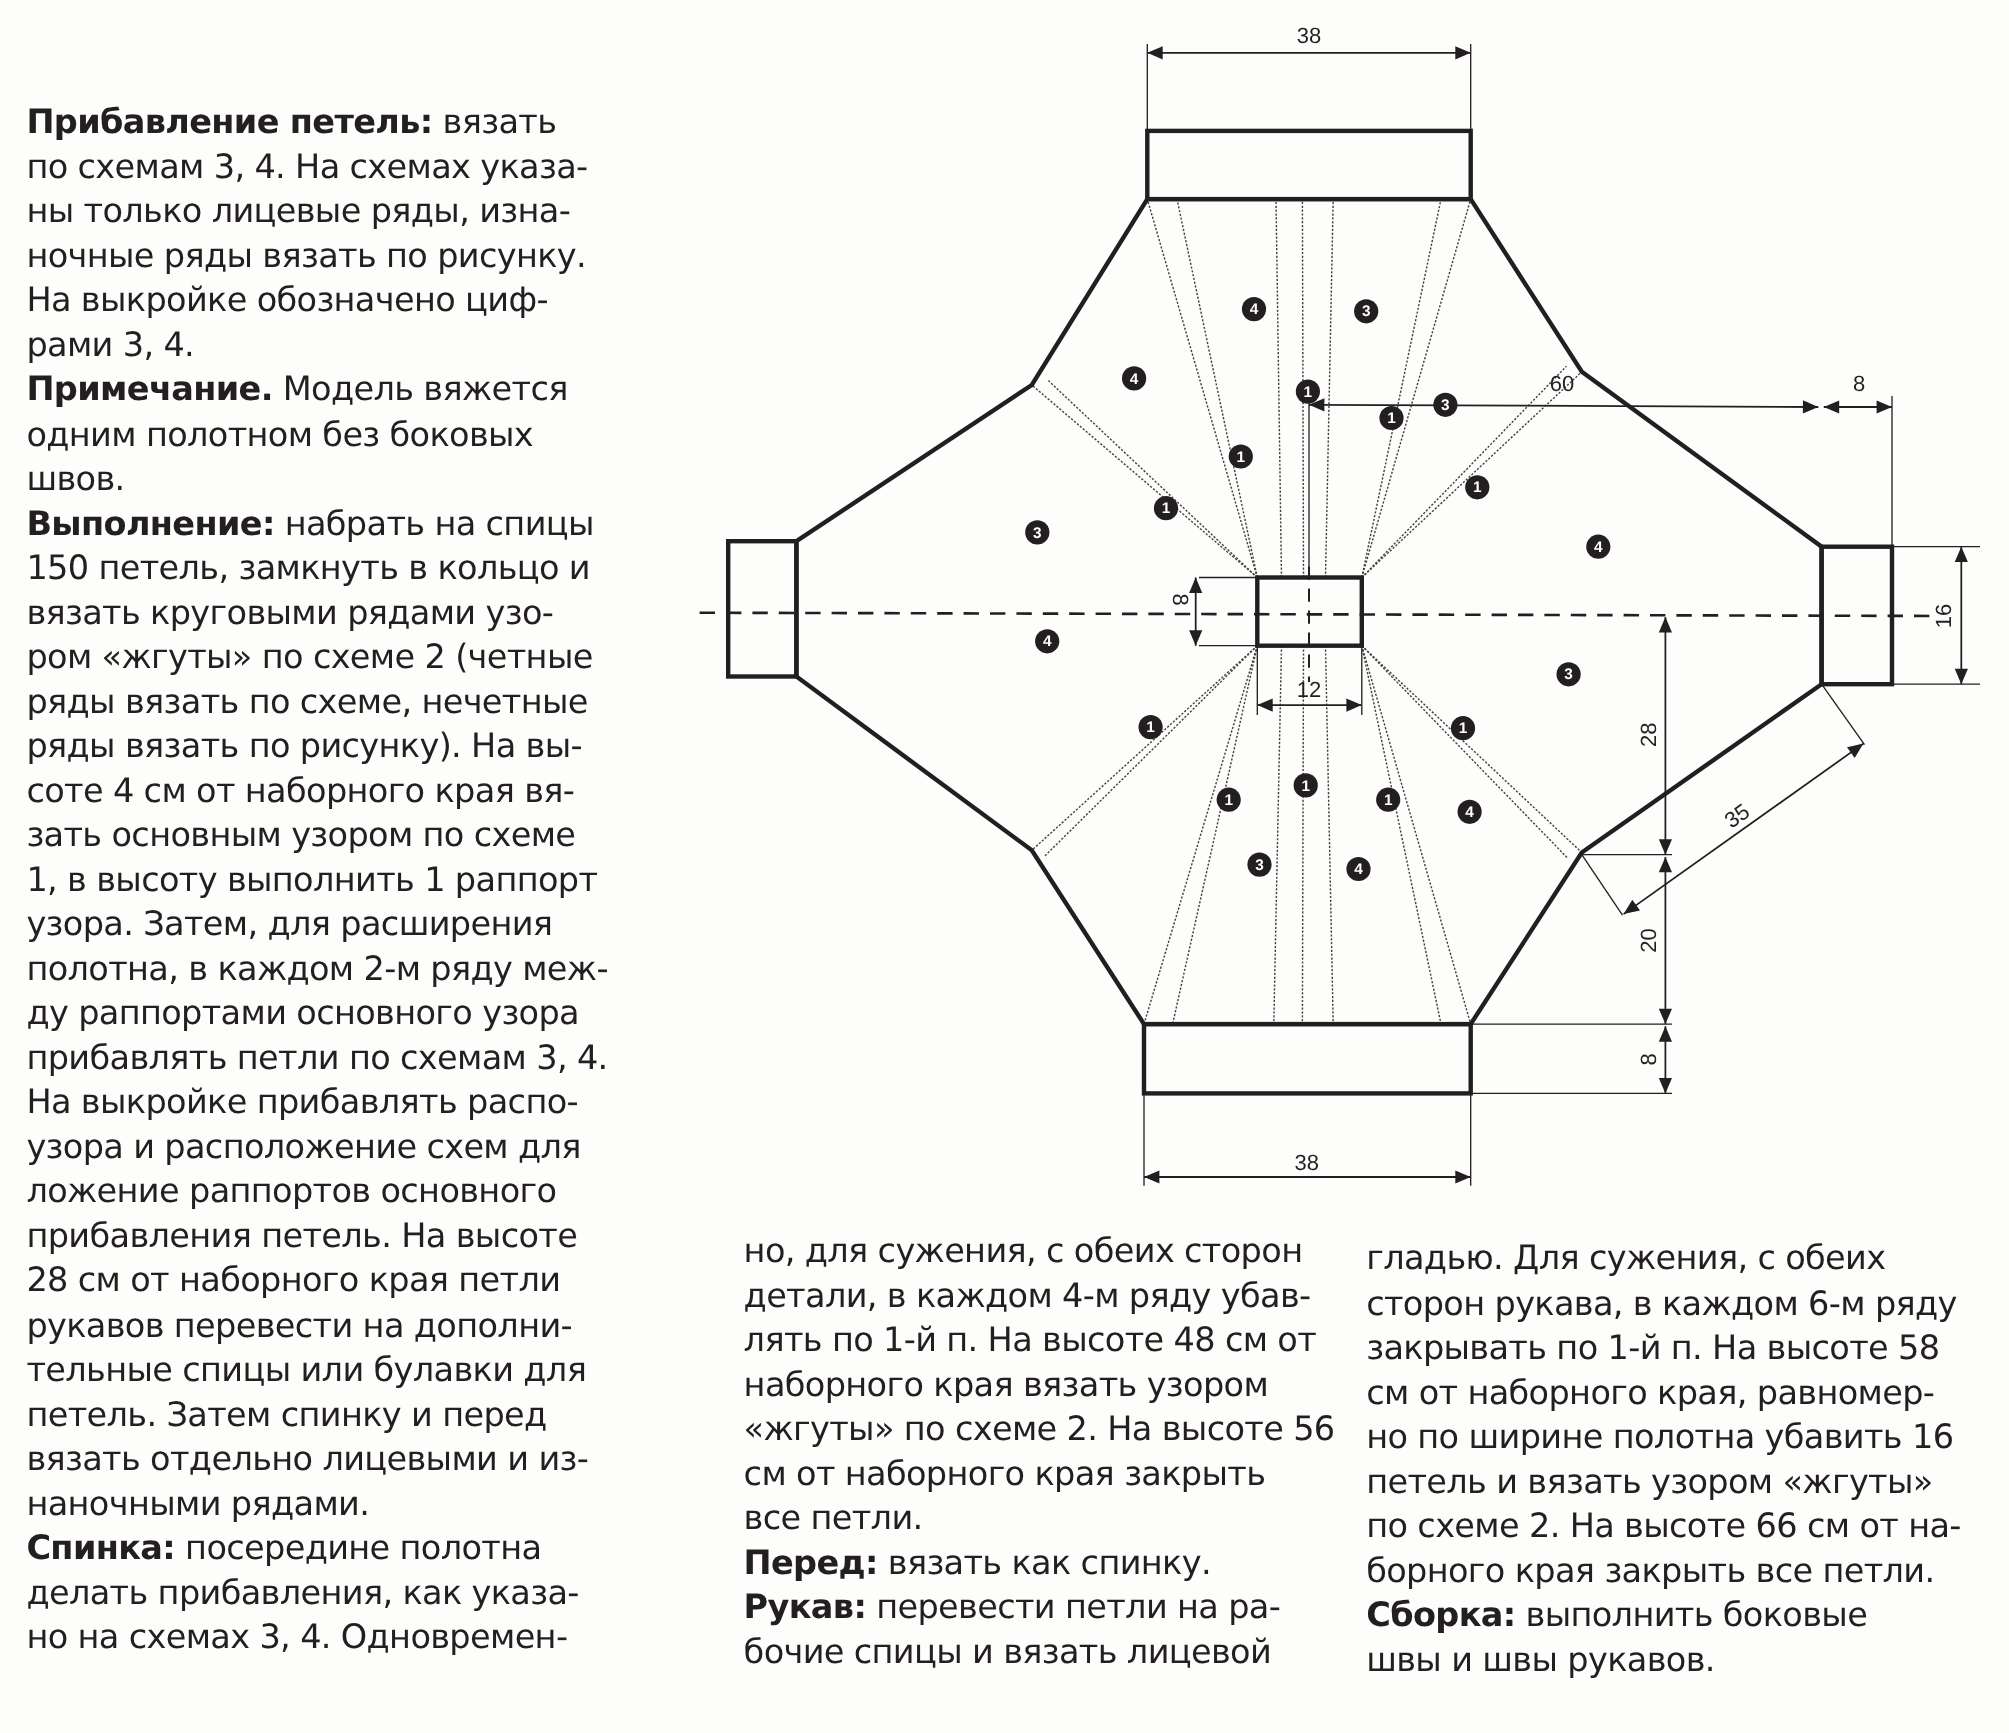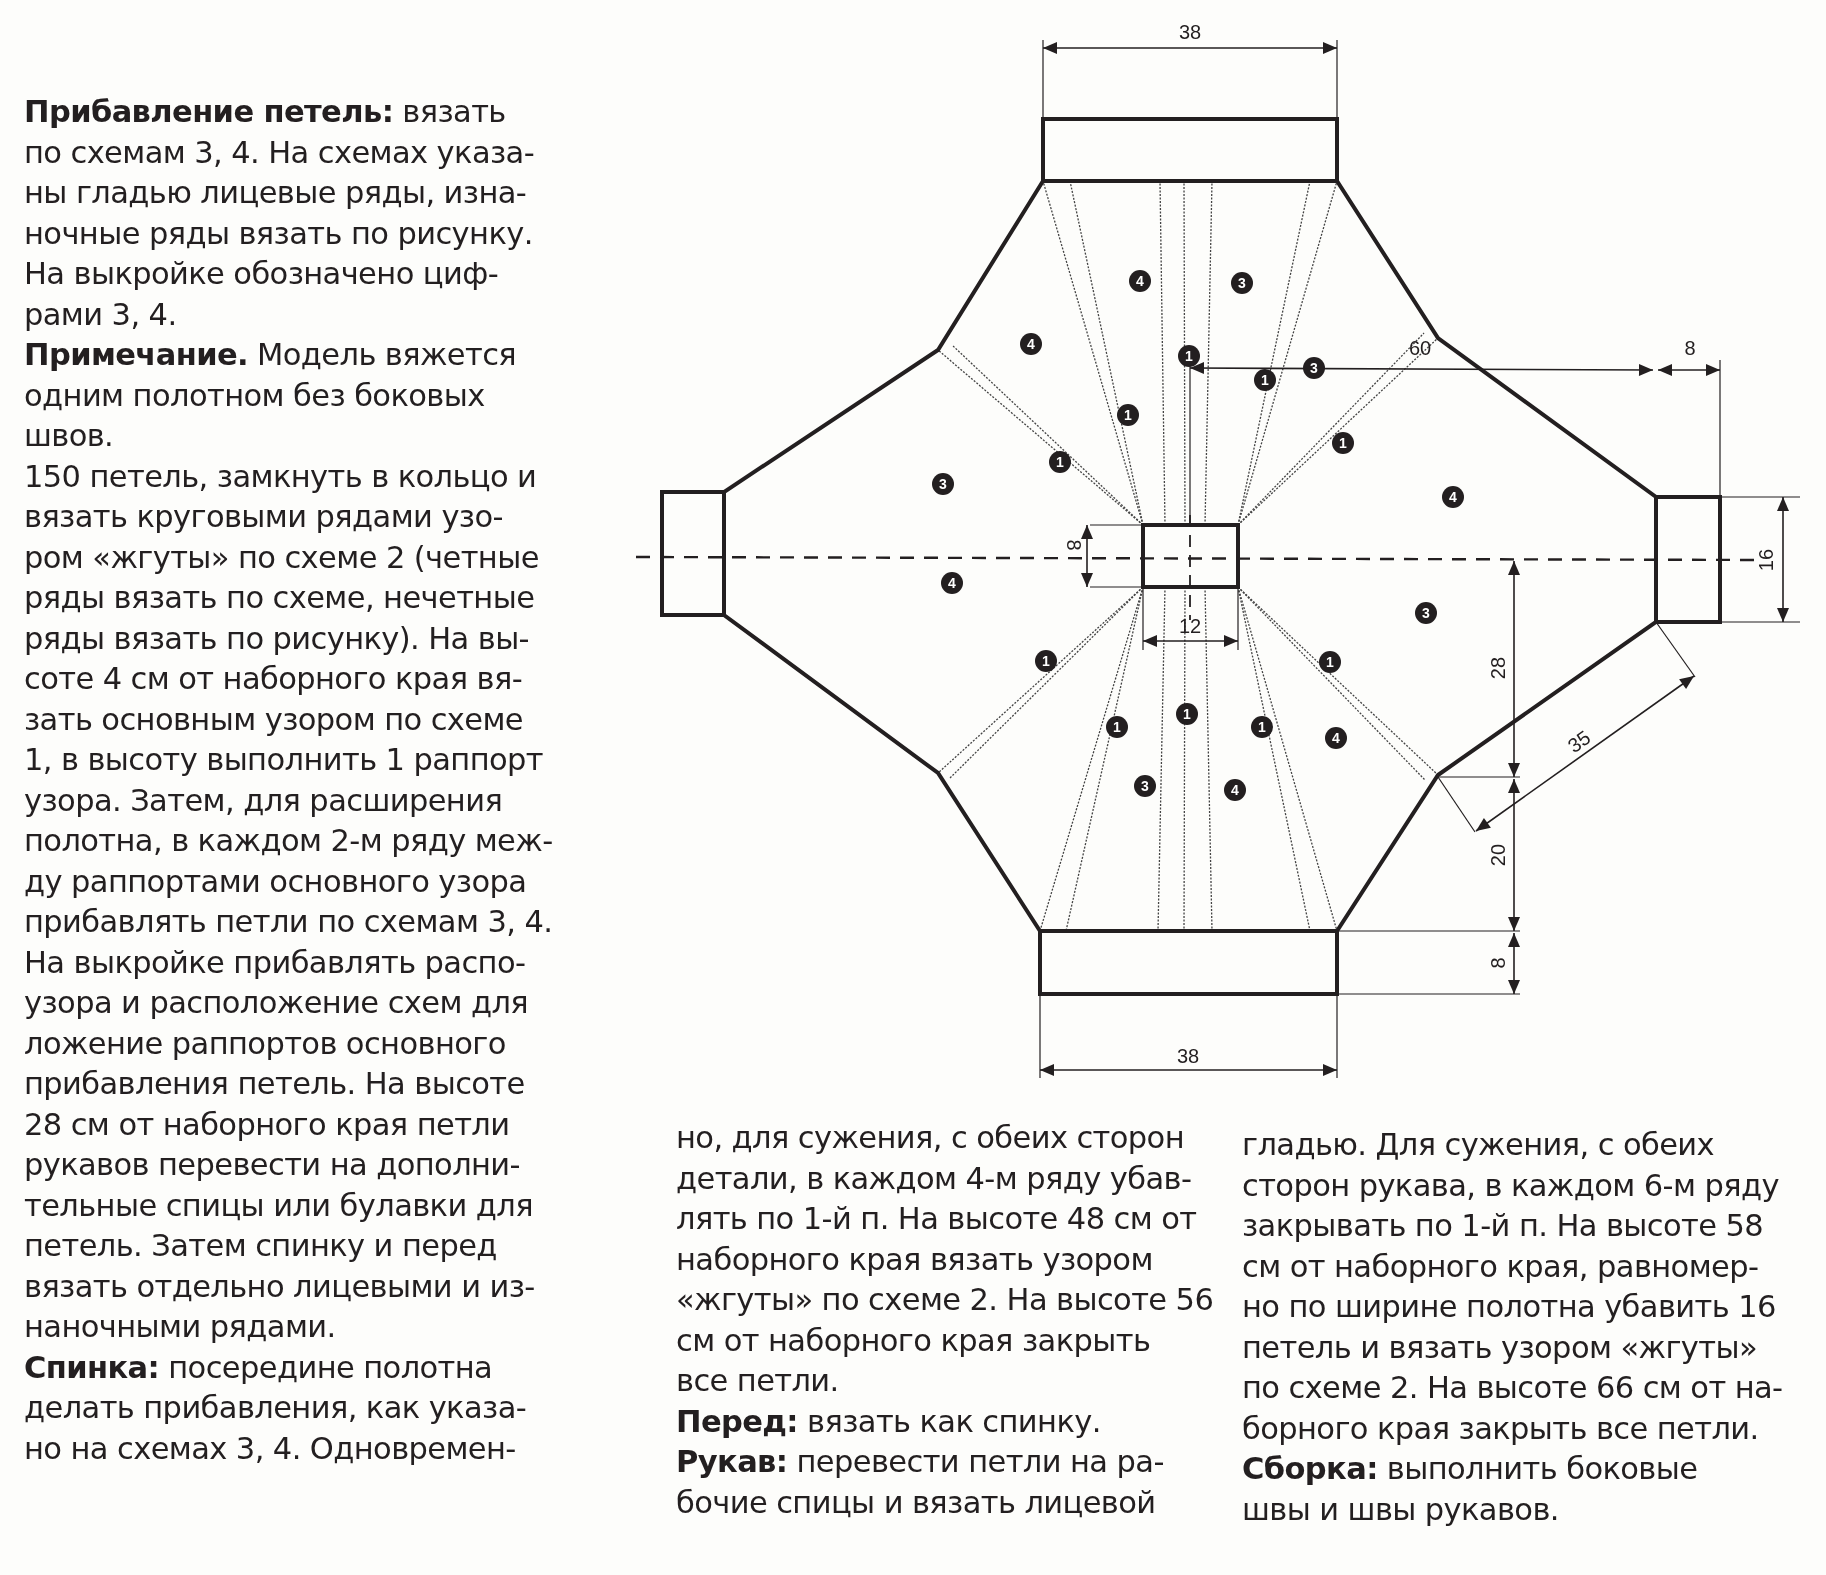--- a/index.html
+++ b/index.html
@@ -14,27 +14,28 @@
   #diagram { position: absolute; left: 0; top: 0; width: 1826px; height: 1100px; }
   .dimtxt { font-family: "Liberation Sans", sans-serif; font-size: 20px; fill: #231f20; }
   .badge-txt { font-family: "Liberation Sans", sans-serif; font-size: 14px; fill: #fff; font-weight: bold; }
 </style>
 </head>
 <body>
 
 <div id="col-left" class="col">
     <span class="line"><b>Прибавление петель:</b><span> вязать</span></span>
     <span class="line"><span>по схемам 3, 4. На схемах указа-</span></span>
-    <span class="line"><span>ны гладью лицевые ряды, изна-</span></span>
+    <span class="line"><span>ны только лицевые ряды, изна-</span></span>
     <span class="line"><span>ночные ряды вязать по рисунку.</span></span>
     <span class="line"><span>На выкройке обозначено циф-</span></span>
     <span class="line"><span>рами 3, 4.</span></span>
     <span class="line"><b>Примечание.</b><span> Модель вяжется</span></span>
     <span class="line"><span>одним полотном без боковых</span></span>
     <span class="line"><span>швов.</span></span>
+    <span class="line"><b>Выполнение:</b><span> набрать на спицы</span></span>
     <span class="line"><span>150 петель, замкнуть в кольцо и</span></span>
     <span class="line"><span>вязать круговыми рядами узо-</span></span>
     <span class="line"><span>ром «жгуты» по схеме 2 (четные</span></span>
     <span class="line"><span>ряды вязать по схеме, нечетные</span></span>
     <span class="line"><span>ряды вязать по рисунку). На вы-</span></span>
     <span class="line"><span>соте 4 см от наборного края вя-</span></span>
     <span class="line"><span>зать основным узором по схеме</span></span>
     <span class="line"><span>1, в высоту выполнить 1 раппорт</span></span>
     <span class="line"><span>узора. Затем, для расширения</span></span>
     <span class="line"><span>полотна, в каждом 2-м ряду меж-</span></span>

